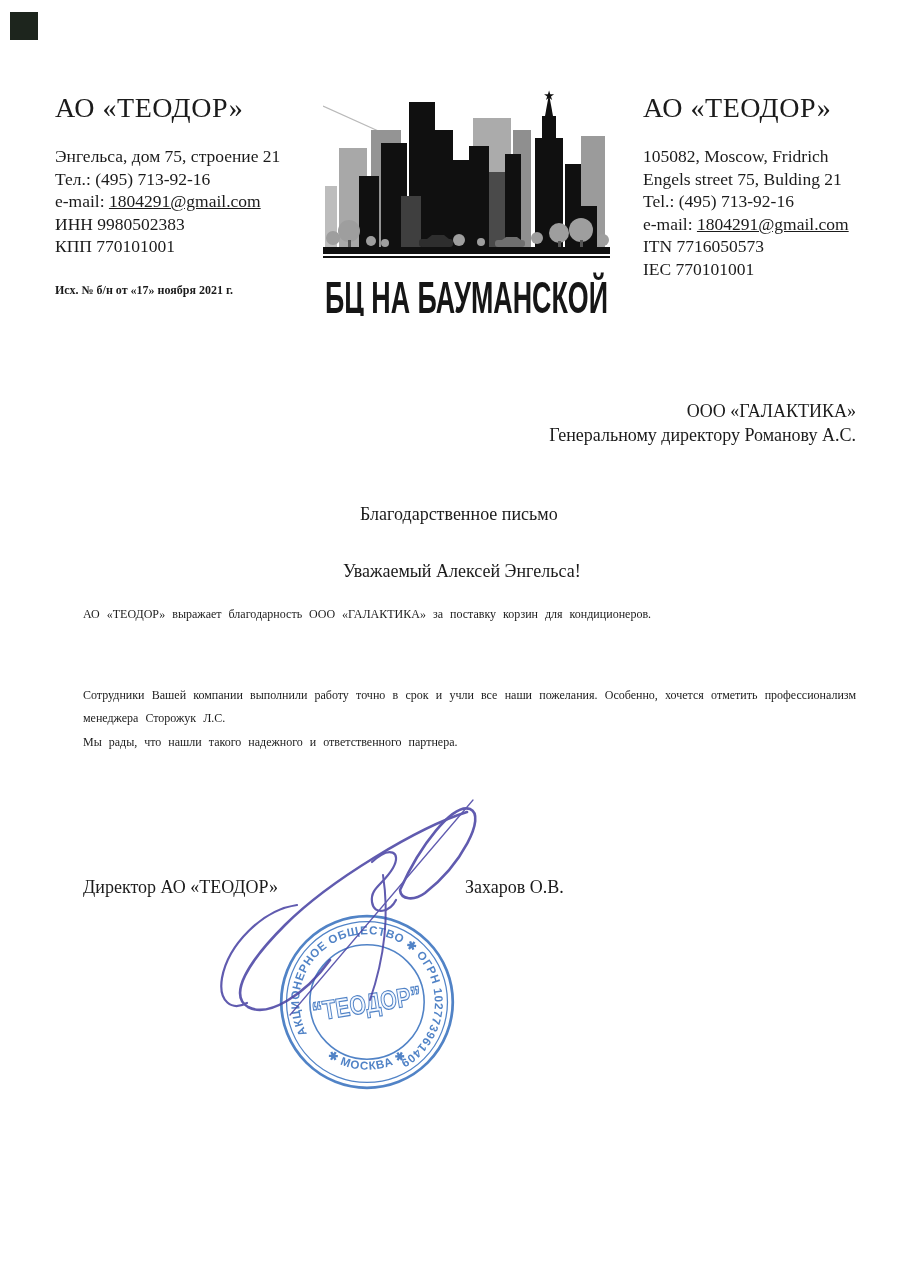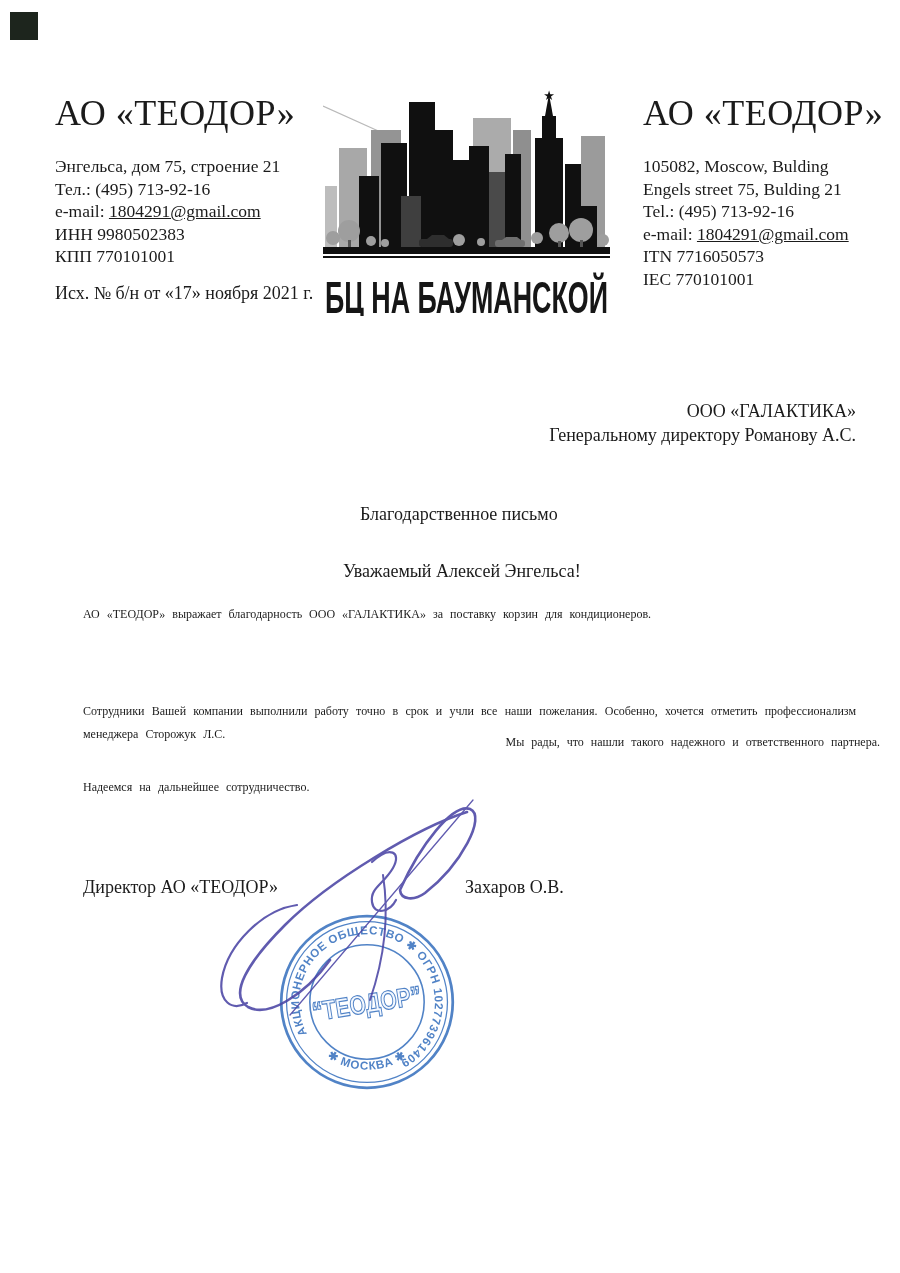--- a/index.html
+++ b/index.html
@@ -3,31 +3,31 @@
 <meta charset="utf-8">
 <style>
   html,body{margin:0;padding:0;background:#e8e8e8;}
   .page{
     position:relative;width:900px;height:1273px;background:#ffffff;
     margin:0 auto;overflow:hidden;
     font-family:"Liberation Serif",serif;color:#1b1b1b;
   }
   .abs{position:absolute;}
   .scan-square{left:10px;top:12px;width:28px;height:28px;background:#1d251d;}
-  .company-title{font-size:36px;letter-spacing:.5px;white-space:nowrap;text-align:right;}
+  .company-title{font-size:28px;letter-spacing:.5px;white-space:nowrap;}
   .addr{font-size:17.5px;line-height:22.5px;}
   .addr .email{text-decoration:underline;}
-  .ref{font-size:18px;}
+  .ref{font-size:12px;font-weight:bold;}
   .recipient{right:44px;top:399px;text-align:right;font-size:18px;line-height:24px;}
   .recipient .rc-company{font-weight:normal;}
   .letter-title{left:360px;top:504px;font-size:18px;font-weight:normal;}
   .salutation{left:343px;top:561px;font-size:18px;}
   .body-par{left:83px;width:773px;font-size:12px;line-height:23px;
     text-align:justify;word-spacing:4px;margin:0;}
-  .p1{top:603px;} .p2{top:700px;} .p3{top:731px;text-align:right;margin-left:24px;} .p4{top:776px;text-align:left;}
+  .p1{top:603px;} .p2{top:684px;} .p3{top:731px;text-align:left;} .p4{top:776px;text-align:left;}
   .sig-role{left:83px;top:877px;font-size:18px;}
   .sig-name{left:465px;top:877px;font-size:18px;}
   .logo-wrap{left:323px;top:88px;width:287px;}
   .logo-caption-svg{display:block;margin-top:2px;}
   .stamp-wrap{left:277px;top:912px;width:180px;height:180px;opacity:.92;}
   .sign-wrap{left:195px;top:785px;width:300px;height:240px;}
   svg text{font-family:"Liberation Sans",sans-serif;}
 </style>
 </head>
 <body>
@@ -44,21 +44,21 @@
       <div><span>e-mail: </span><span class="email">1804291@gmail.com</span></div>
       <div>ИНН 9980502383</div>
       <div>КПП 770101001</div>
     </div>
   </div>
   <div class="abs ref" style="left:55px;top:283px;">Исх. № б/н от «17» ноября 2021 г.</div>
 
   <div class="abs" style="left:643px;top:92px;">
     <div class="company-title">АО «ТЕОДОР»</div>
     <div class="addr" style="margin-top:21px;">
-      <div>105082, Moscow, Bulding</div>
+      <div>105082, Moscow, Fridrich</div>
       <div>Engels street 75, Bulding 21</div>
       <div>Tel.: (495) 713-92-16</div>
       <div><span>e-mail: </span><span class="email">1804291@gmail.com</span></div>
       <div>ITN 7716050573</div>
       <div>IEC 770101001</div>
     </div>
   </div>
 
   <div class="abs logo-wrap">
     <svg width="287" height="172" viewBox="0 0 287 172">
@@ -127,21 +127,20 @@
     <div class="rc-company">ООО «ГАЛАКТИКА»</div>
     <div>Генеральному директору Романову А.С.</div>
   </div>
 
   <div class="abs letter-title">Благодарственное письмо</div>
   <div class="abs salutation">Уважаемый Алексей Энгельса!</div>
 
   <p class="abs body-par p1">АО «ТЕОДОР» выражает благодарность ООО «ГАЛАКТИКА» за поставку корзин для кондиционеров.</p>
   <p class="abs body-par p2">Сотрудники Вашей компании выполнили работу точно в срок и учли все наши пожелания. Особенно, хочется отметить профессионализм менеджера Сторожук Л.С.</p>
   <p class="abs body-par p3">Мы рады, что нашли такого надежного и ответственного партнера.</p>
-  <p class="abs body-par p4">Надеемся на дальнейшее сотрудничество.</p>
 
   <div class="abs sig-role">Директор АО «ТЕОДОР»</div>
   <div class="abs sig-name">Захаров О.В.</div>
 
   <div class="abs stamp-wrap">
     <svg width="180" height="180" viewBox="0 0 170 170">
       <defs>
         <path id="ring-arc" d="M 28.5 115 A 64 64 0 1 1 117 140.4" fill="none"></path>
         <path id="bottom-arc" d="M 42.2 132.6 A 64 64 0 0 0 127.8 132.6" fill="none"></path>
       </defs>

